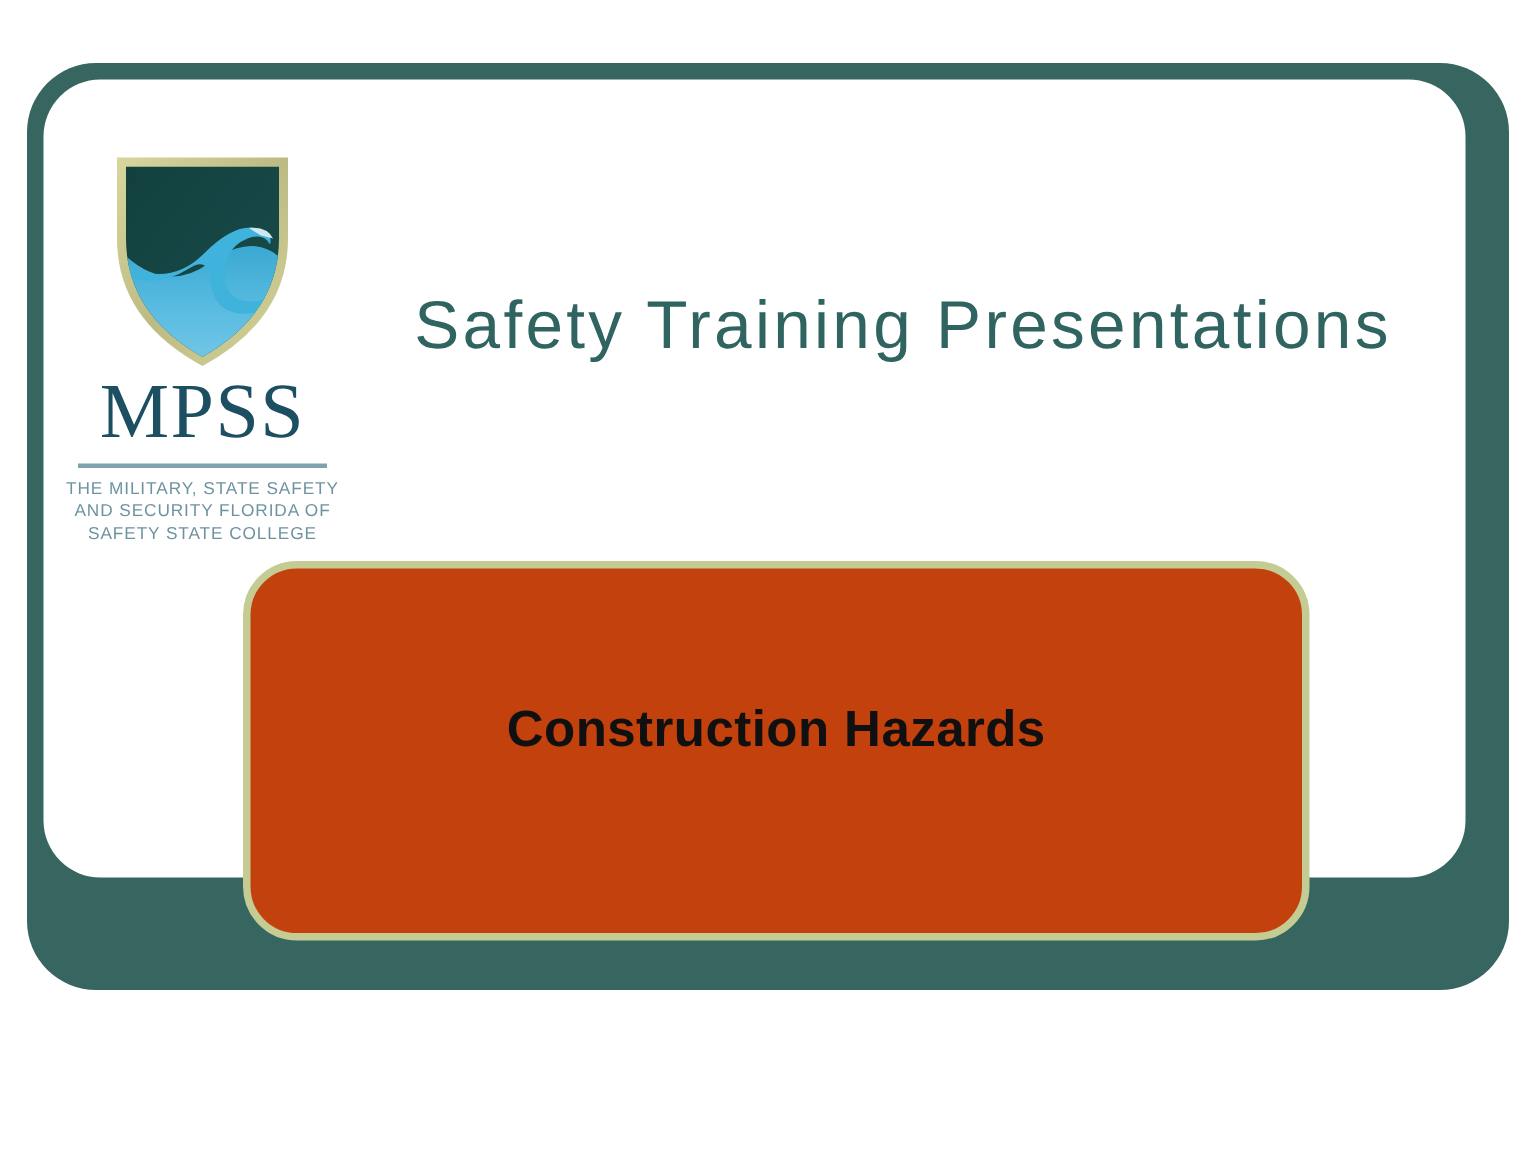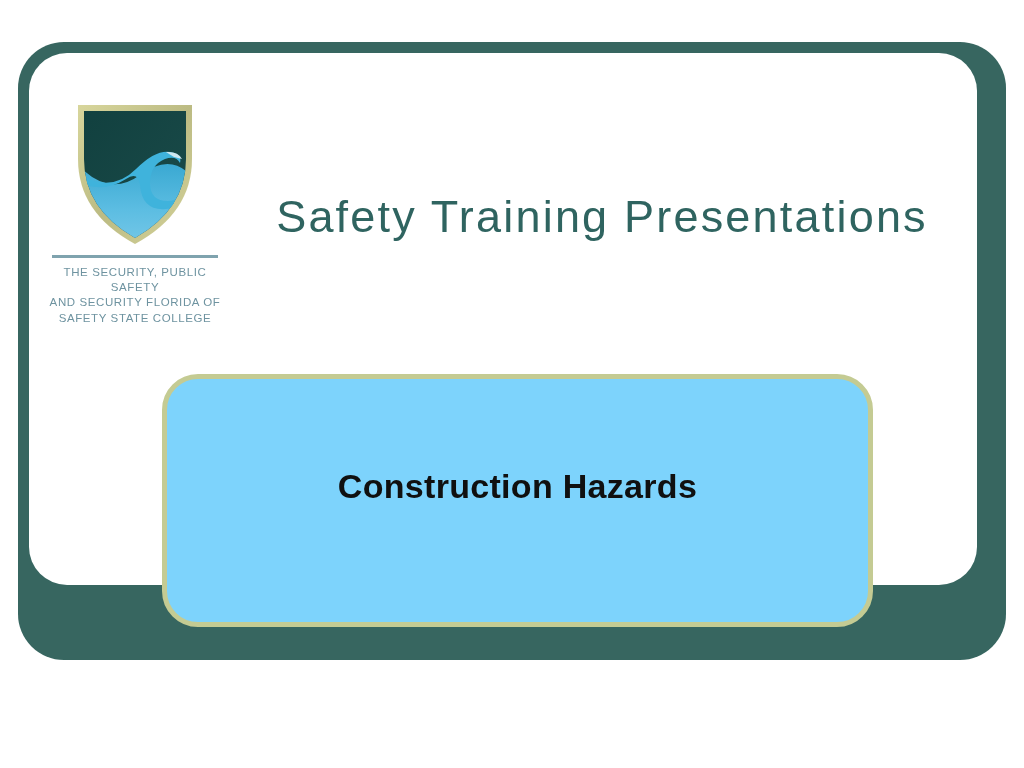--- a/index.html
+++ b/index.html
@@ -107,21 +107,21 @@
   }
 
   
   .content-box {
     position: absolute;
     left: 162px;
     top: 374px;
     width: 711px;
     height: 253px;
     box-sizing: border-box;
-    background: #7dd3fc;
+    background: #c2410c;
     border: 5px solid #c4cb93;
     border-radius: 36px;
   }
   .content-box-text {
     position: absolute;
     left: 0;
     right: 0;
     top: 88px;
     text-align: center;
     font-size: 34px;
@@ -167,23 +167,24 @@
       <g clip-path="url(#shieldClip)">
         <rect x="10" y="10" width="110" height="135" fill="url(#topDark)"></rect>
 
         <path d="M10 70 Q40 100 70 78 Q100 56 120 78 L120 150 L10 150 Z" fill="url(#lowerBlue)"></path>
 
         <path d="M10 78 Q42 96 66 72 Q88 50 104 56 Q112 59 110 66 Q106 58 95 62 Q80 68 80 86 Q80 104 98 104 Q110 104 112 92 Q114 110 96 112 Q72 114 70 88 Q68 74 56 82 Q34 96 10 86 Z" fill="#3fb3dc"></path>
         <path d="M96 55 Q108 54 112 62 L104 60 Q99 57 96 55 Z" fill="#cfe7ef"></path>
       </g>
     </svg>
 
+    <div class="logo-wordmark">MPSS</div>
     <div class="logo-rule"></div>
     <div class="logo-tagline">
-      <div>THE SECURITY, PUBLIC SAFETY</div>
+      <div>THE MILITARY, STATE SAFETY</div>
       <div>AND SECURITY FLORIDA OF</div>
       <div>SAFETY STATE COLLEGE</div>
     </div>
   </div>
 
   <div class="heading-title">Safety Training Presentations</div>
 
   <div class="content-box">
     <div class="content-box-text">Construction Hazards</div>
   </div>

